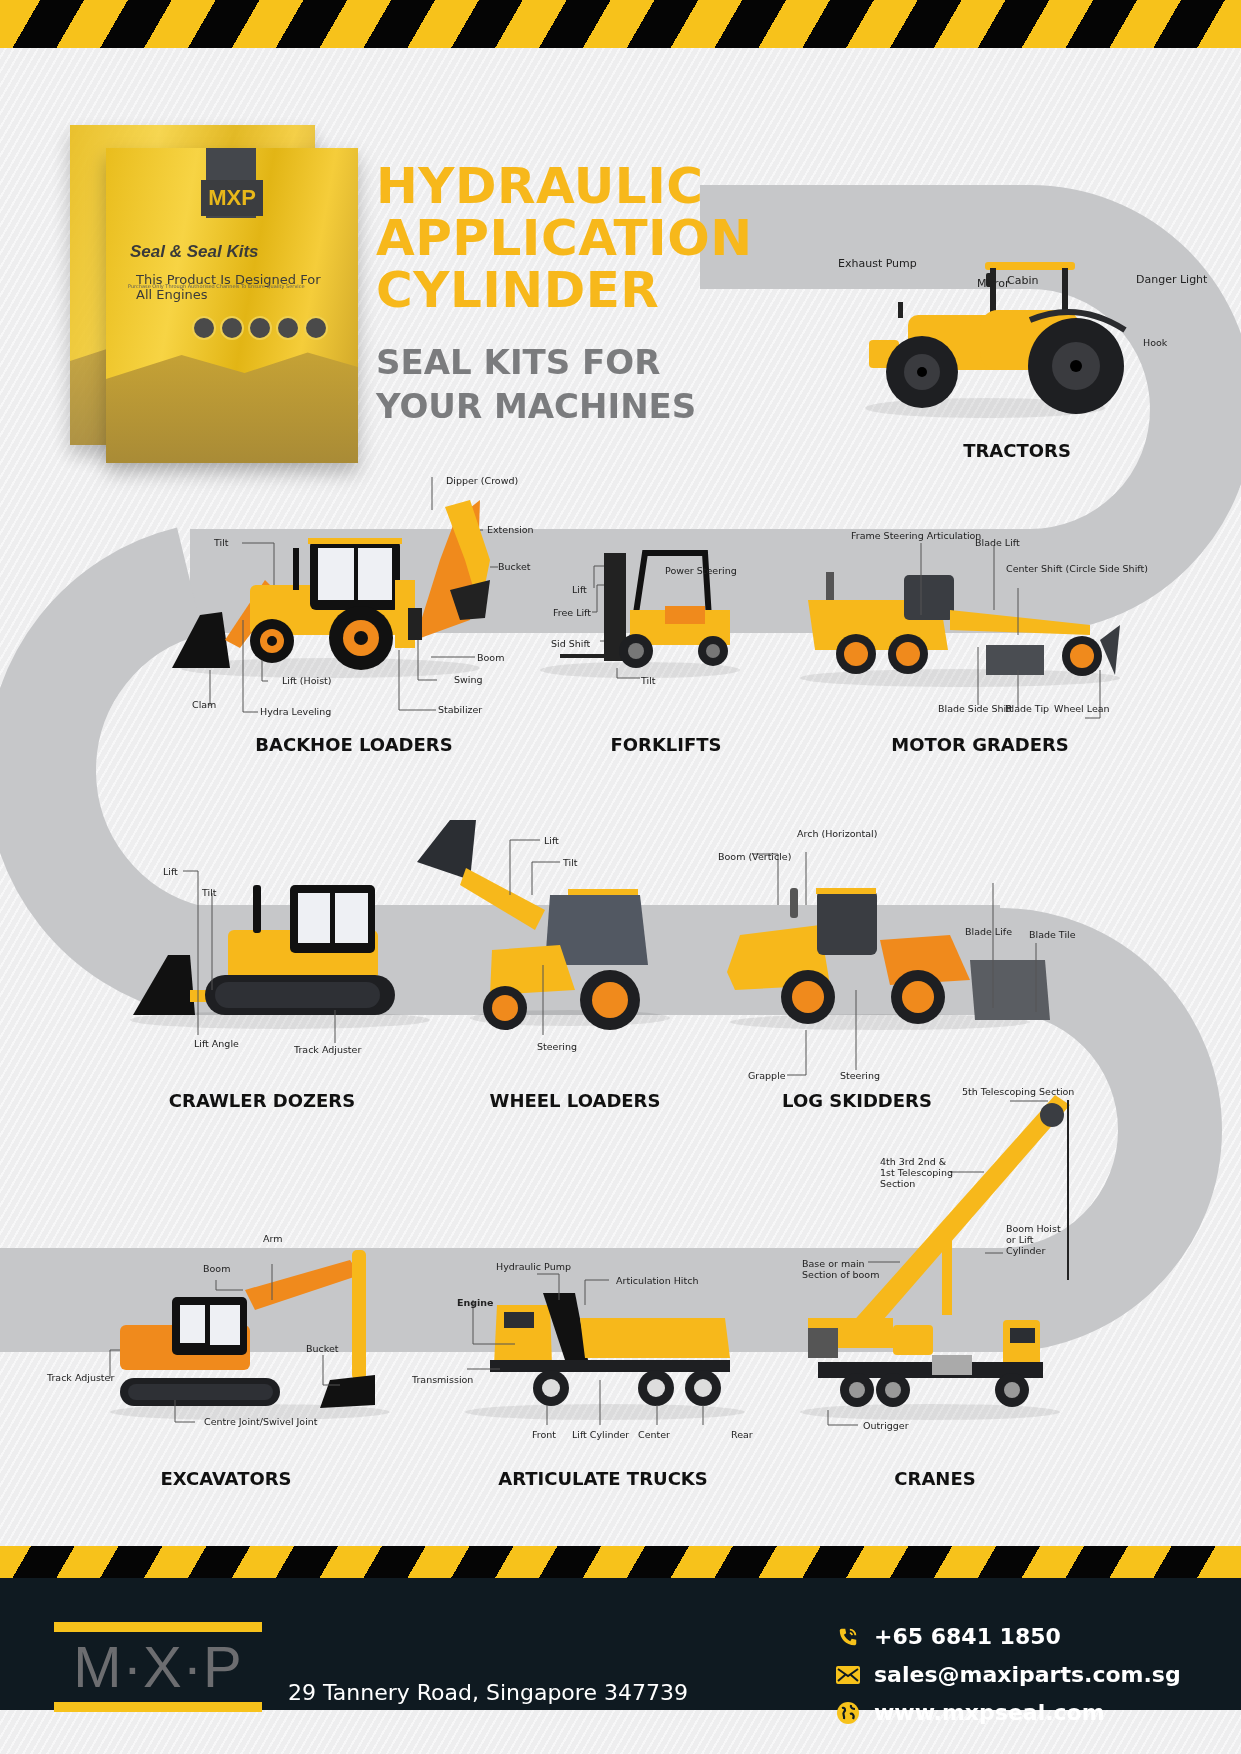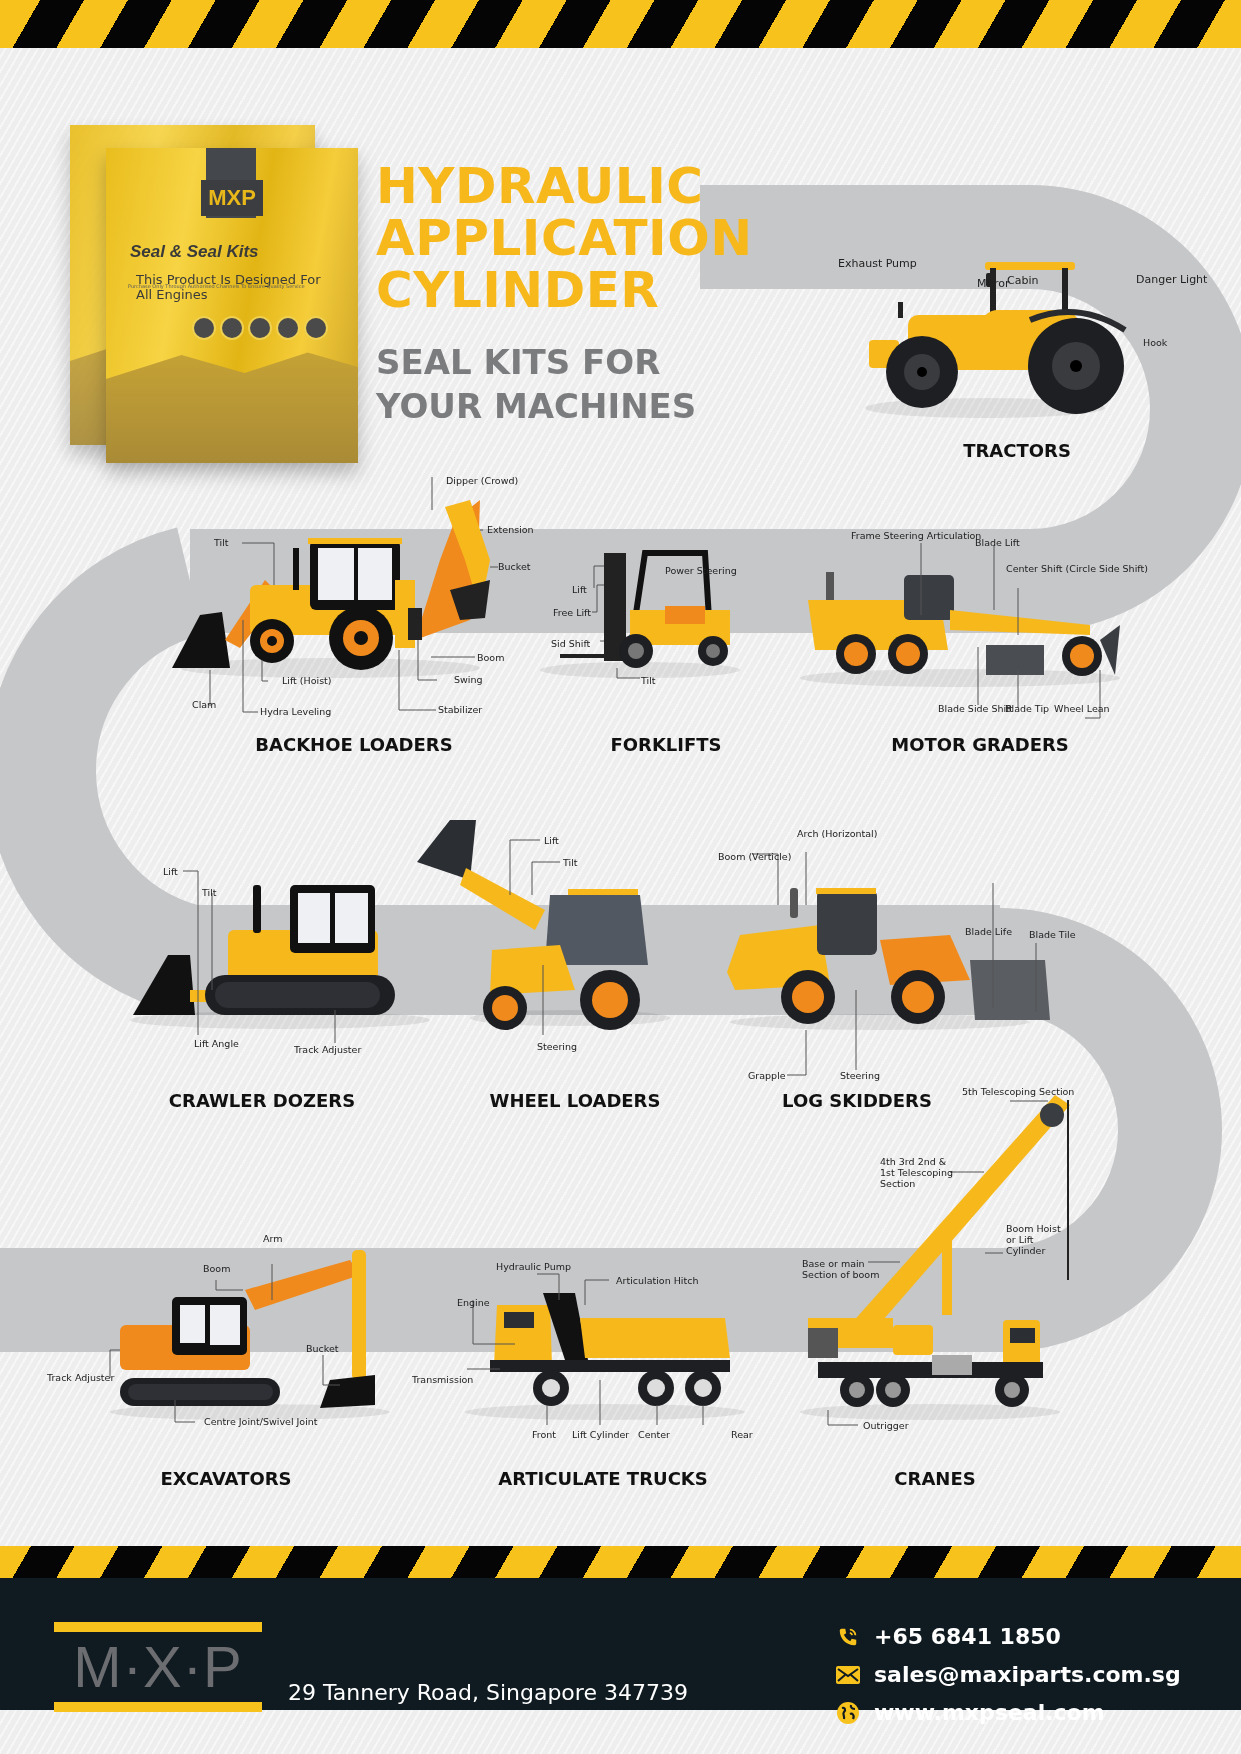--- a/index.html
+++ b/index.html
@@ -408,21 +408,21 @@
       <polyline points="473,1300 473,1344 515,1344"></polyline>
       <polyline points="467,1369 500,1369"></polyline>
       <polyline points="547,1405 547,1425"></polyline>
       <polyline points="600,1380 600,1425"></polyline>
       <polyline points="657,1405 657,1425"></polyline>
       <polyline points="703,1405 703,1425"></polyline>
     </g>
   </svg>
   <div class="callout" style="left:496px;top:1261px;">Hydraulic Pump</div>
   <div class="callout" style="left:616px;top:1275px;">Articulation Hitch</div>
-  <div class="callout" style="left:457px;top:1297px;">Engine</div>
+  <div class="callout" style="left:457px;top:1297px;font-weight:bold;">Engine</div>
   <div class="callout" style="left:412px;top:1364px;margin-top:10px;">Transmission</div>
   <div class="callout" style="left:532px;top:1429px;">Front</div>
   <div class="callout" style="left:572px;top:1429px;">Lift Cylinder</div>
   <div class="callout" style="left:638px;top:1429px;">Center</div>
   <div class="callout" style="left:692px;top:1429px;margin-left:39px;">Rear</div>
   <div class="mlabel" style="left:603px;top:1468px;">ARTICULATE TRUCKS</div>
 </div>
 
 <div id="hazard-bottom" class="hazard"></div>
 

